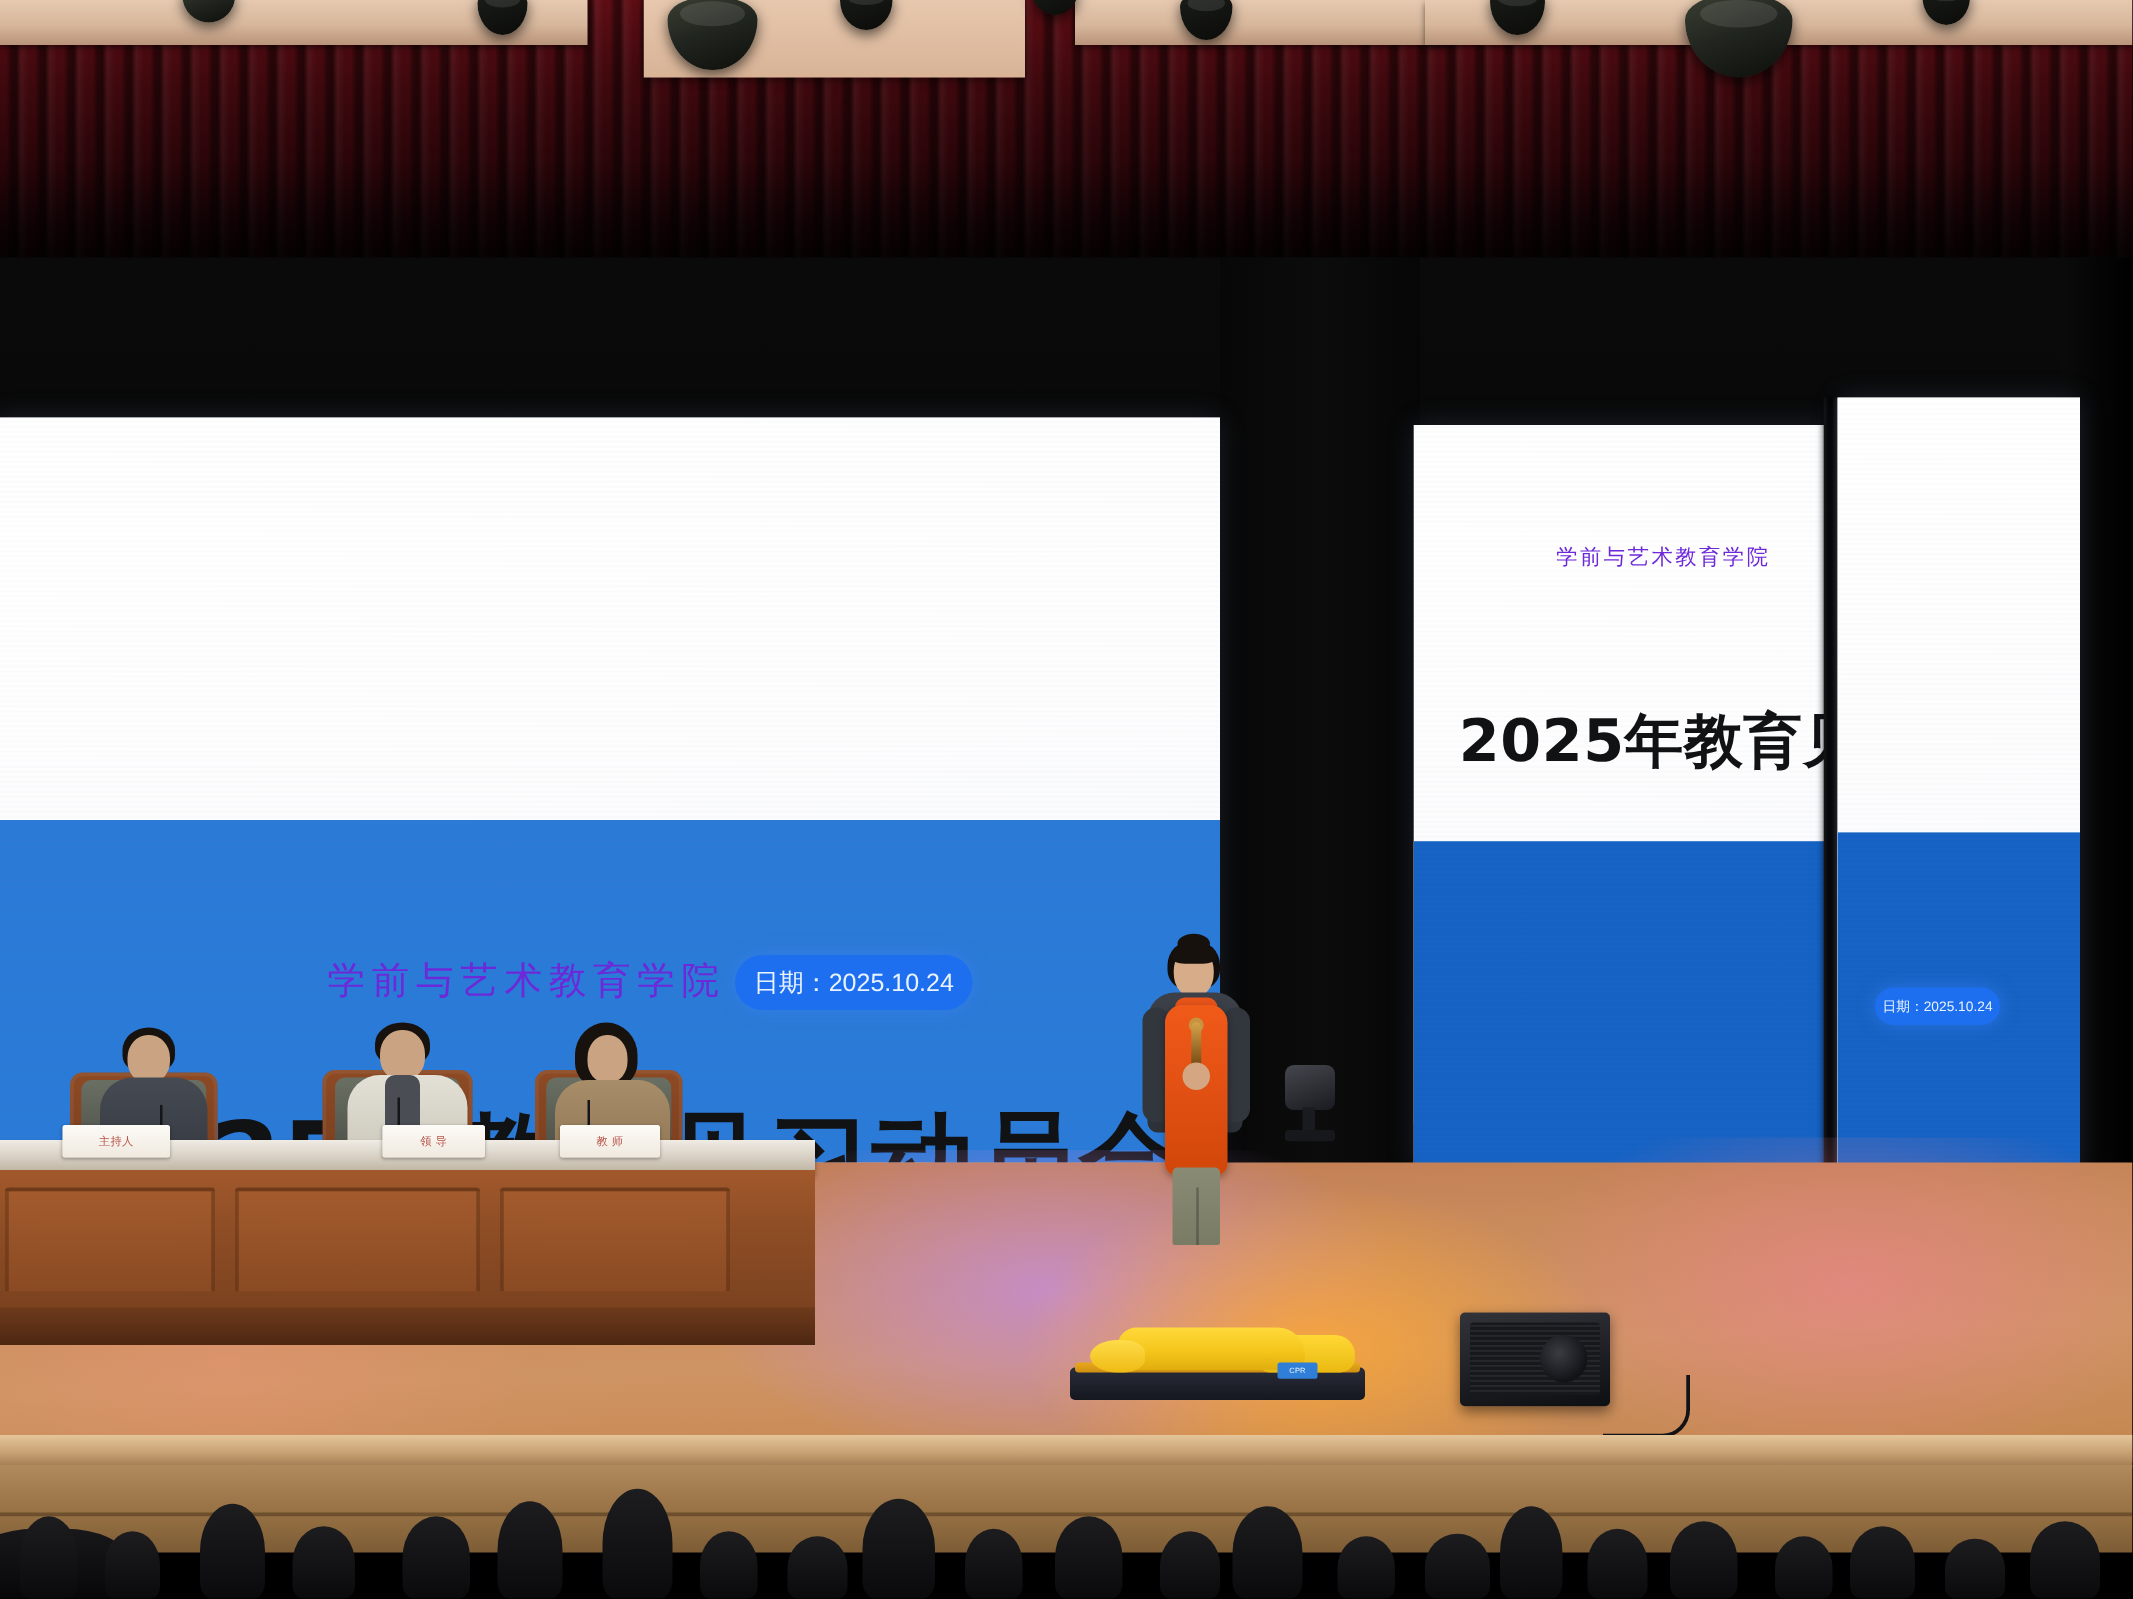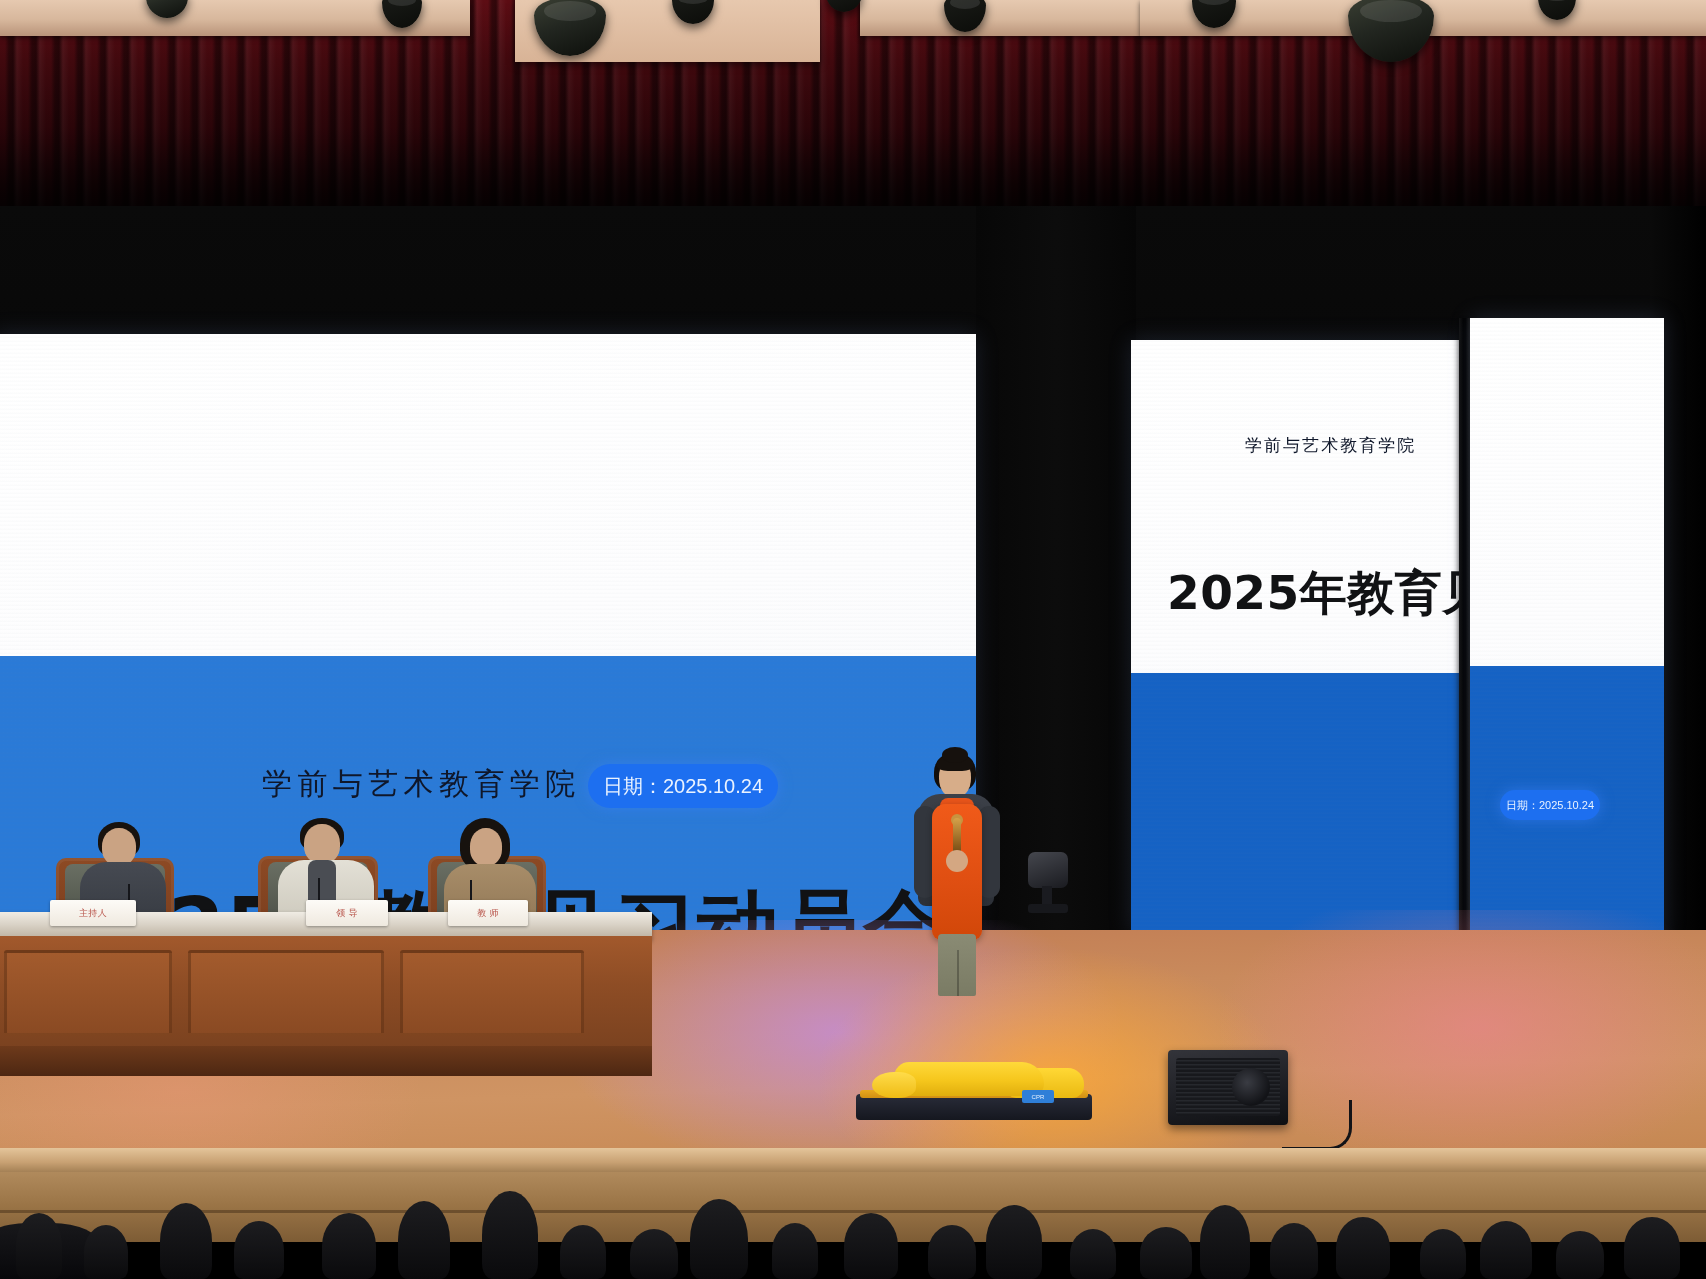--- a/index.html
+++ b/index.html
@@ -49,21 +49,21 @@
      background:repeating-linear-gradient(0deg,rgba(120,130,150,.09) 0px,rgba(120,130,150,.09) 1px,rgba(0,0,0,0) 2px,rgba(0,0,0,0) 4px); }
 
   
   .wave-holder { position:absolute; left:0; right:0; bottom:0; height:46%; overflow:hidden; }
   .wave { position:absolute; border-radius:50%; }
   .wave-main  { background:#1a6fd4; }
   .wave-deep  { background:#1562c4; }
   .wave-cut   { background:#ffffff; }
   .wave-light { background:#3d8ee8; }
 
-  .subtitle { position:absolute; color:#0f172a; white-space:nowrap;
+  .subtitle { position:absolute; color:#6d28d9; white-space:nowrap;
               font-family:Liberation Sans, sans-serif; letter-spacing:.18em; }
   .maintitle { position:absolute; color:#111214; white-space:nowrap; font-weight:bold;
                font-family:"DejaVu Sans","Liberation Sans",sans-serif;
                letter-spacing:.01em; }
   .datepill { position:absolute; display:flex; align-items:center; justify-content:center;
               color:#eaf3ff; background:#1d6ff0; border-radius:999px; white-space:nowrap;
               box-shadow:0 0 14px rgba(60,130,250,.55); }
 
   .seam { position:absolute; top:0; bottom:0; width:11px;
           background:linear-gradient(90deg,#131313,#000 40%,#000 60%,#1b1b1b);

